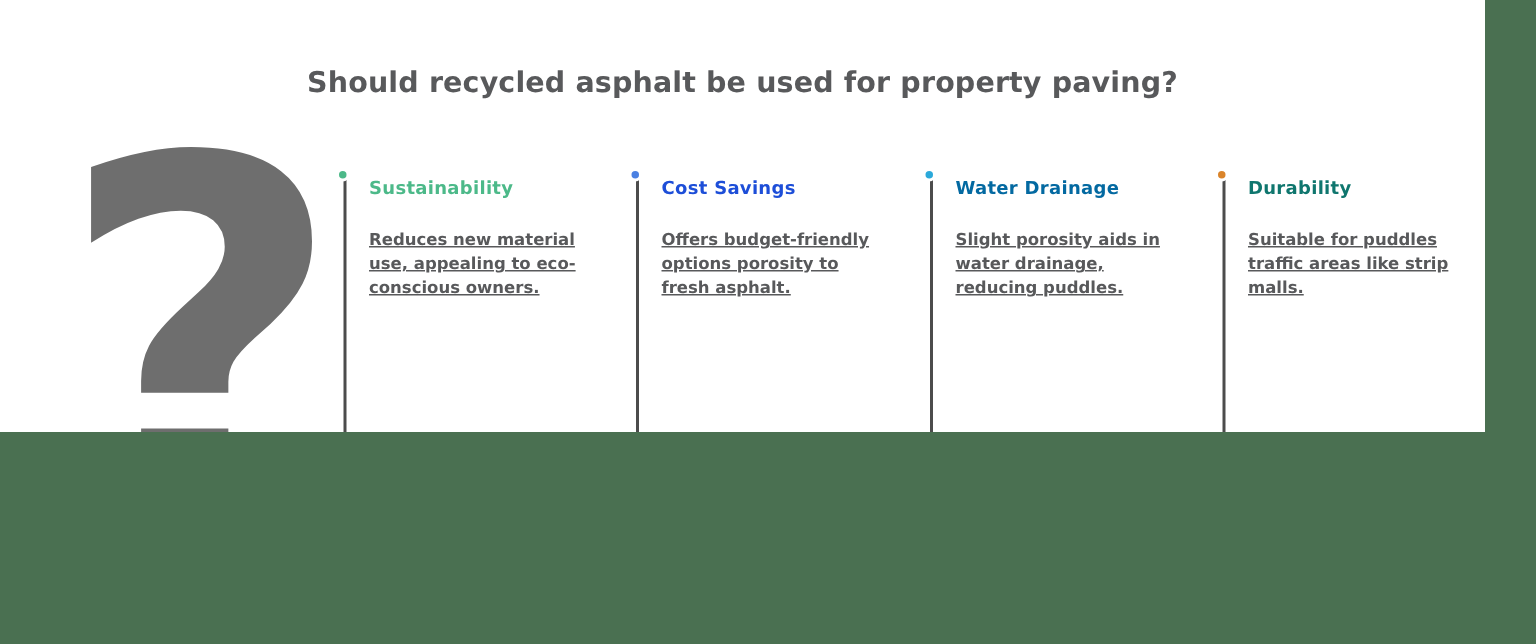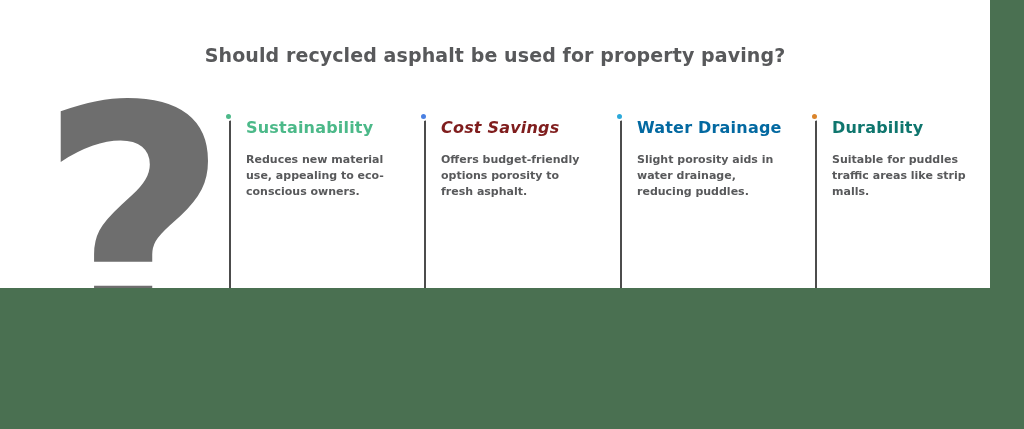--- a/index.html
+++ b/index.html
@@ -93,34 +93,35 @@
     width: 21px;
     height: 21px;
     border-radius: 50%;
     border: 2px solid #ffffff;
     box-sizing: border-box;
   }
   .col-heading {
     position: absolute;
     left: 17px;
     top: 6px;
-    font-size: 16px;
+    font-size: 12px;
     font-weight: bold;
     letter-spacing: 0.2px;
     white-space: nowrap;
   }
   .col-body {
     position: absolute;
     left: 17px;
     top: 40px;
     width: 150px;
     font-size: 11px;
     font-weight: bold;
     color: #58595b;
     line-height: 16px;
+    text-decoration: underline;
   }
 
   #col0 { left: 229px; }
   #col1 { left: 424px; }
   #col2 { left: 620px; }
   #col3 { left: 815px; }
 </style>
 </head>
 <body>
 
@@ -137,21 +138,21 @@
     <div class="top-dot" style="background: rgb(76, 185, 137);"></div>
     <div class="bottom-dot" style="background: rgb(76, 185, 137);"></div>
     <div class="col-heading" style="color: rgb(76, 185, 137);">Sustainability</div>
     <div class="col-body">Reduces new material use, appealing to eco-conscious owners.</div>
   </div>
 
   <div class="column" id="col1">
     <div class="vline"></div>
     <div class="top-dot" style="background: rgb(74, 128, 226);"></div>
     <div class="bottom-dot" style="background: rgb(74, 128, 226);"></div>
-    <div class="col-heading" style="color: #7f1d1d; font-style: italic;">Cost Savings</div>
+    <div class="col-heading" style="color: #1d4ed8;">Cost Savings</div>
     <div class="col-body">Offers budget-friendly options porosity to fresh asphalt.</div>
   </div>
 
   <div class="column" id="col2">
     <div class="vline"></div>
     <div class="top-dot" style="background: rgb(43, 169, 218);"></div>
     <div class="bottom-dot" style="background: rgb(43, 169, 218);"></div>
     <div class="col-heading" style="color: #0369a1;">Water Drainage</div>
     <div class="col-body">Slight porosity aids in water drainage, reducing puddles.</div>
   </div>

